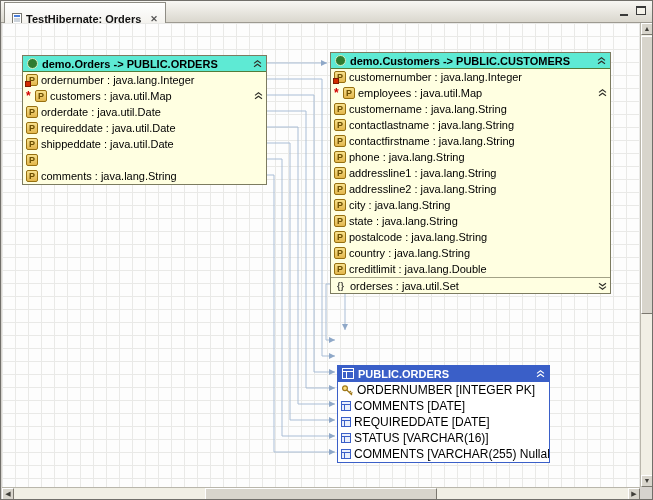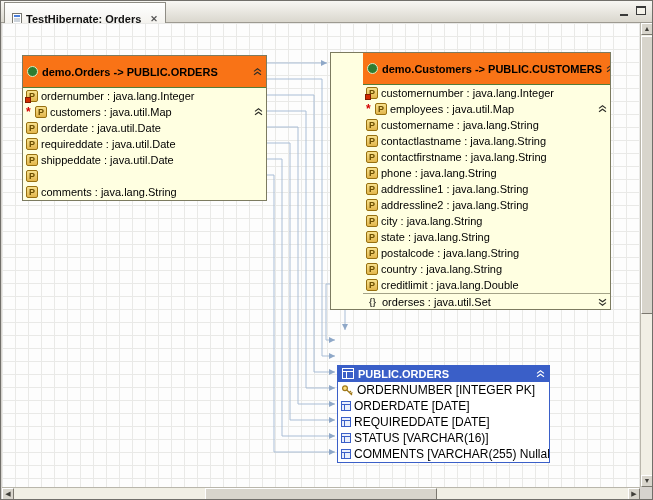--- a/index.html
+++ b/index.html
@@ -8,21 +8,21 @@
   .tabbar{position:absolute;left:0;top:0;right:0;height:21px;background:linear-gradient(#f8f7f3,#dad7ce);border-bottom:1px solid #9d9a91;}
   .tab{position:absolute;left:3px;top:1px;height:20px;display:flex;align-items:center;gap:4px;padding:16px 7px;background:linear-gradient(#ffffff,#edebe4);border:1px solid #8f8d85;border-bottom:none;font-size:11px;font-weight:bold;color:#111;box-sizing:border-box;}
   .tab-close{color:#555;font-size:9px;font-weight:bold;margin-left:5px;cursor:pointer;}
   .viewbtns{position:absolute;right:4px;top:4px;display:flex;gap:4px;}
   .vbtn{width:13px;height:12px;position:relative;cursor:pointer;}
   .vbtn .minbar{position:absolute;left:2px;bottom:1px;width:8px;height:2px;background:#3a3a3a;}
   .vbtn .maxbox{position:absolute;left:1px;top:1px;width:10px;height:9px;border:1px solid #3a3a3a;border-top-width:2px;box-sizing:border-box;background:#f4f2ea;}
   .canvas{position:absolute;left:1px;top:22px;width:638px;height:464px;background-color:#fdfdfd;background-image:linear-gradient(#e9e9e7 1px,transparent 1px),linear-gradient(90deg,#e9e9e7 1px,transparent 1px);background-size:13px 13px;overflow:hidden;}
   #conn{position:absolute;left:0;top:0;pointer-events:none;}
   .entity{position:absolute;background:#ffffe1;border:1px solid #7c7b60;box-sizing:border-box;}
-  .ehead{height:32px;display:flex;align-items:center;gap:4px;padding:0 4px;background:#f97316;border-bottom:1px solid #527d3a;font-size:11px;font-weight:bold;color:#000;white-space:nowrap;overflow:hidden;box-sizing:border-box;}
+  .ehead{height:16px;display:flex;align-items:center;gap:4px;padding:0 4px;background:#5eead4;border-bottom:1px solid #527d3a;font-size:11px;font-weight:bold;color:#000;white-space:nowrap;overflow:hidden;box-sizing:border-box;}
   .classicon{flex:0 0 auto;width:9px;height:9px;border-radius:50%;background:#2e7c31;border:1px solid #d8eec2;}
   .chev{margin-left:auto;flex:0 0 auto;display:inline-flex;cursor:pointer;}
   .erow{height:16px;display:flex;align-items:center;gap:3px;padding:0 3px;font-size:11px;color:#000;white-space:nowrap;overflow:hidden;box-sizing:border-box;}
   .erow.sep{border-top:1px solid #a3a287;}
   .req{flex:0 0 auto;color:#d40000;font-weight:bold;font-size:12px;line-height:10px;width:6px;}
   .picon{display:inline-block;position:relative;width:12px;height:12px;background:linear-gradient(#f8e18c,#e2b64c);border:1px solid #97700f;border-radius:2px;color:#6b4e00;font-weight:bold;font-size:9px;line-height:10px;text-align:center;box-sizing:border-box;}
   .picon.idp::after{content:"";position:absolute;left:-2px;bottom:-2px;width:4px;height:4px;background:#d32b00;border:1px solid #801b00;}
   .bricon{display:inline-block;width:13px;color:#4a4a42;font-weight:bold;font-size:9px;line-height:12px;text-align:center;}
   .icw{flex:0 0 auto;display:inline-flex;align-items:center;}
   .flabel{white-space:nowrap;}
@@ -139,21 +139,21 @@
           </div>
           <div class="erow">
             <span class="icw">
               <span class="picon">P</span>
             </span>
             <span class="flabel">comments : java.lang.String</span>
           </div>
         </div>
     </div>
 
-    <div class="entity" id="entity-1" style="left:328px;top:29px;width:281px;padding-left:32px;">
+    <div class="entity" id="entity-1" style="left:328px;top:29px;width:281px;">
       <div class="ehead">
         <span class="classicon"></span>
         <span class="etitle">demo.Customers -&gt; PUBLIC.CUSTOMERS</span>
         <span class="chev">
             <svg width="9" height="8" viewBox="0 0 9 8">
               <path d="M1 3.4 L4.5 0.8 L8 3.4 M1 6.8 L4.5 4.2 L8 6.8" stroke="#2e2e28" stroke-width="1.1" fill="none"></path>
             </svg>
           </span>
       </div>
       <div class="ebody" id="ebody-1">
@@ -278,21 +278,21 @@
             </span>
             <span class="flabel">ORDERNUMBER [INTEGER PK]</span>
           </div>
           <div class="trow">
             <span class="icw">
               <svg width="10" height="10" viewBox="0 0 10 10">
                 <rect x="0.5" y="0.5" width="9" height="9" fill="#e9effc" stroke="#3a5fc8"></rect>
                 <path d="M0.5 3.5 H9.5 M3.5 3.5 V9.5" stroke="#3a5fc8" fill="none"></path>
               </svg>
             </span>
-            <span class="flabel">ORDERDATE [DATE]</span>
+            <span class="flabel">COMMENTS [DATE]</span>
           </div>
           <div class="trow">
             <span class="icw">
               <svg width="10" height="10" viewBox="0 0 10 10">
                 <rect x="0.5" y="0.5" width="9" height="9" fill="#e9effc" stroke="#3a5fc8"></rect>
                 <path d="M0.5 3.5 H9.5 M3.5 3.5 V9.5" stroke="#3a5fc8" fill="none"></path>
               </svg>
             </span>
             <span class="flabel">REQUIREDDATE [DATE]</span>
           </div>

